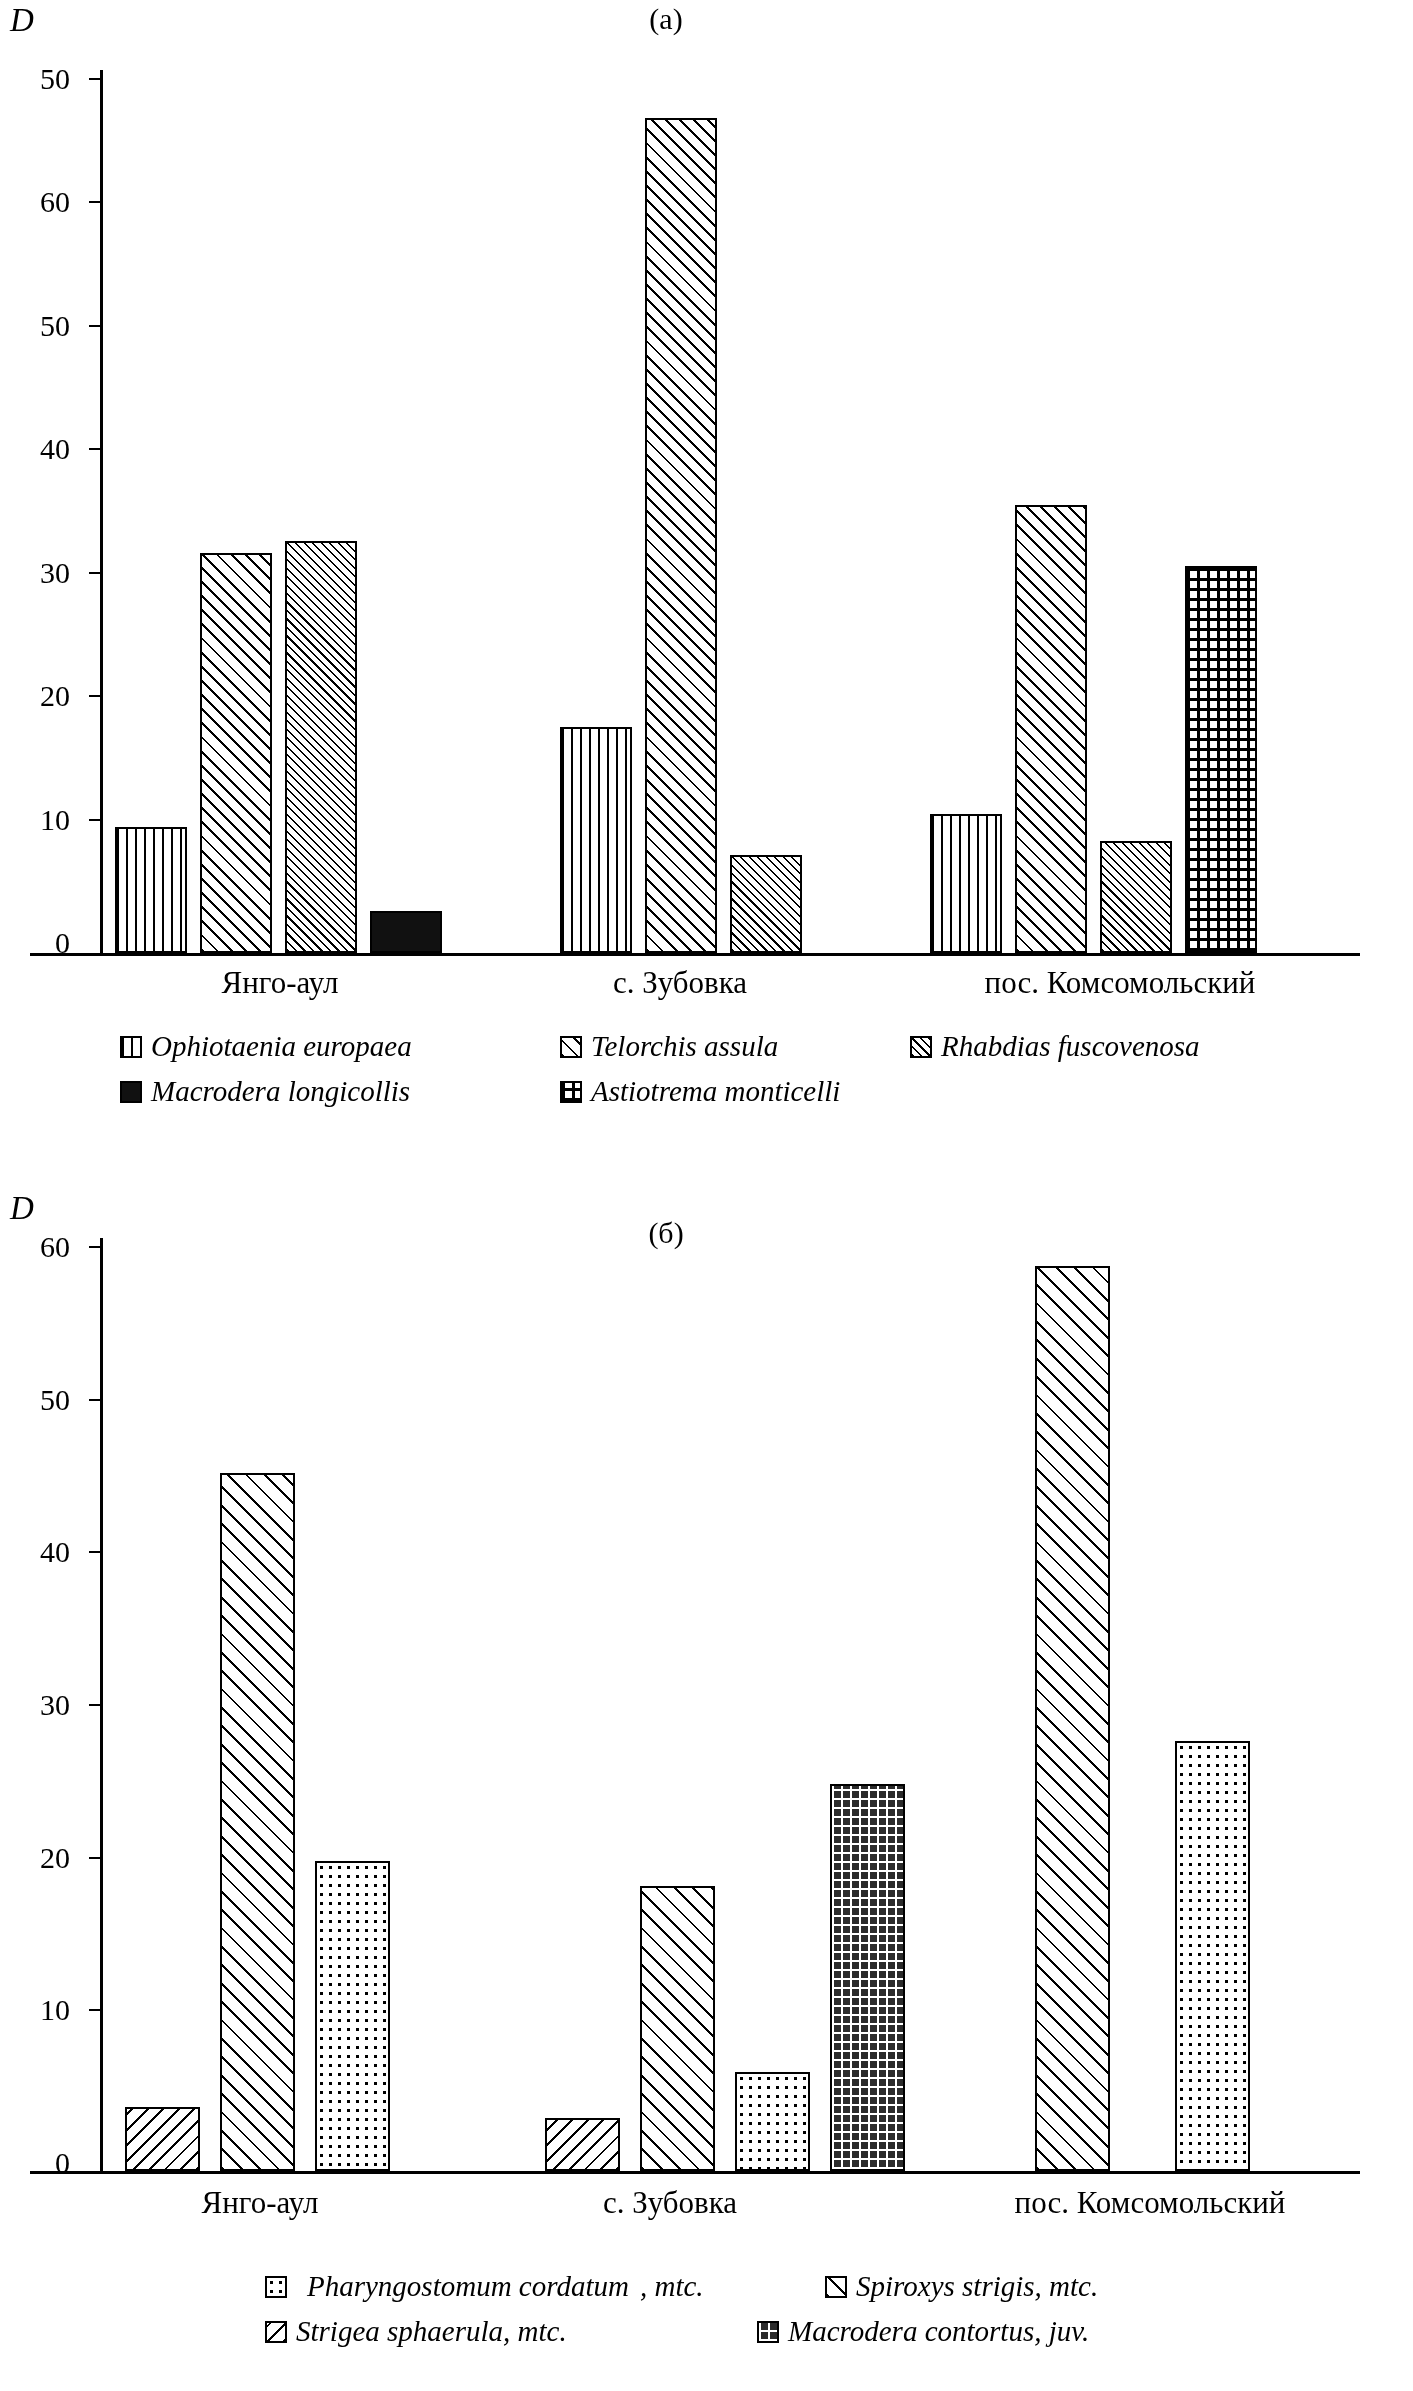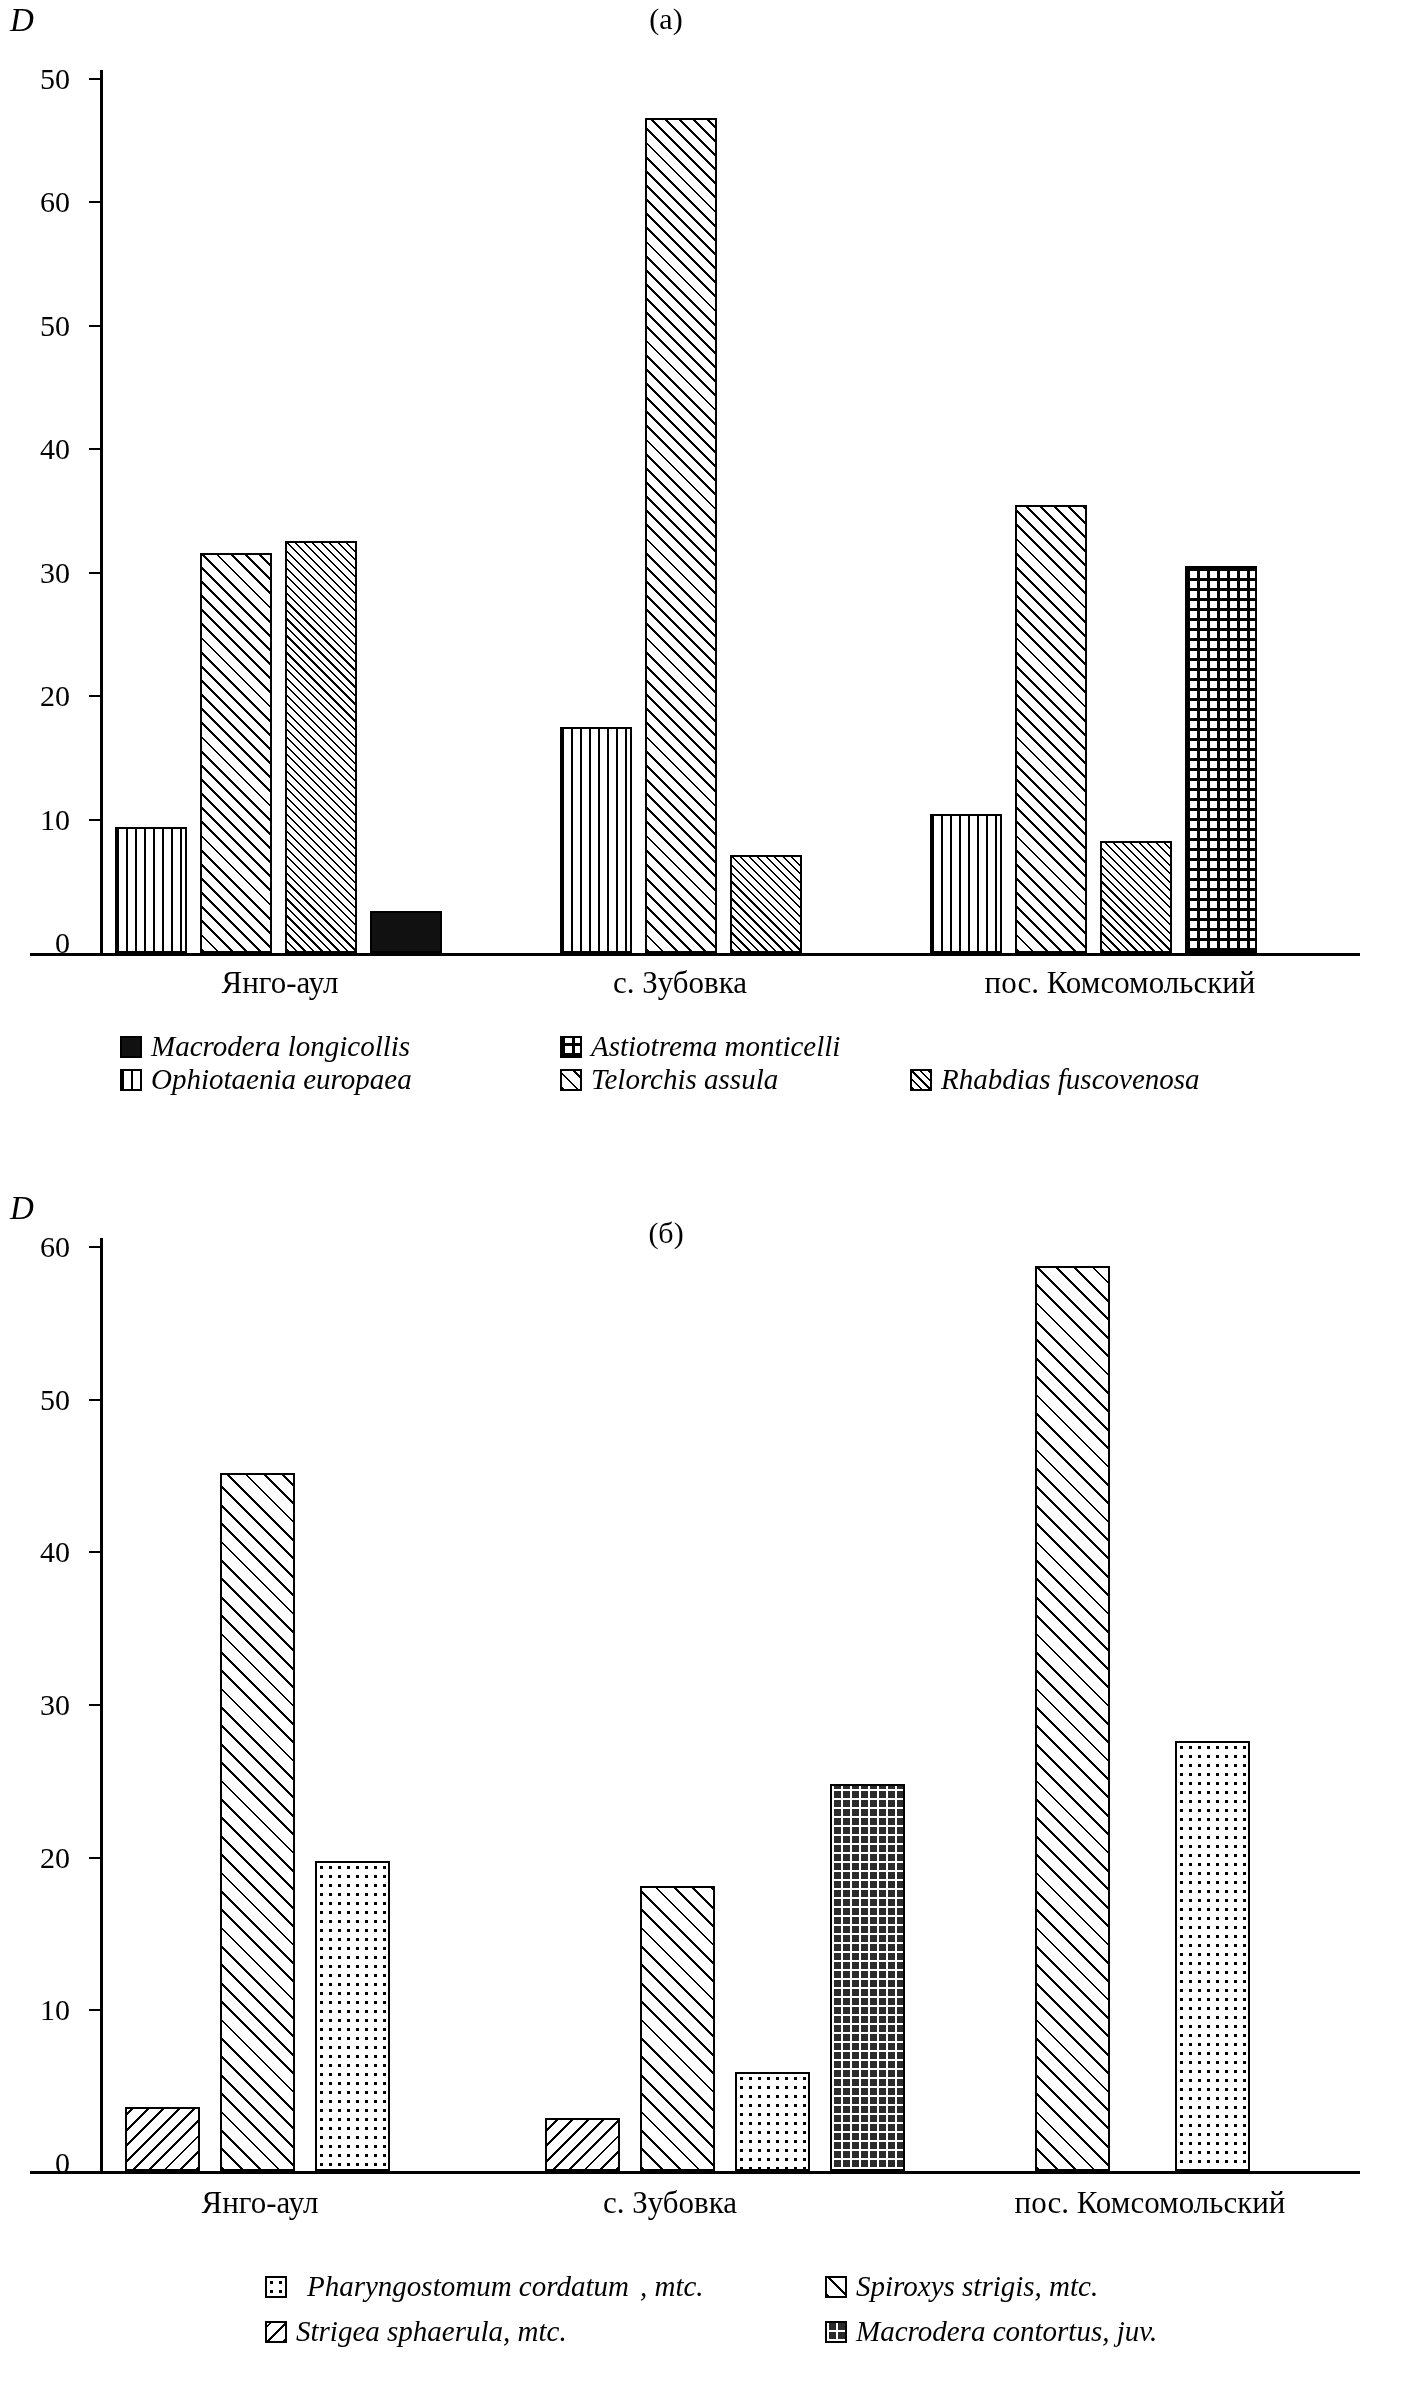--- a/index.html
+++ b/index.html
@@ -181,42 +181,42 @@
   <div class="bar p-vert" style="left:930px; top:814px; width:72px; height:139px;"></div>
   <div class="bar p-diag-dense" style="left:1015px; top:505px; width:72px; height:448px;"></div>
   <div class="bar p-diag-fine" style="left:1100px; top:841px; width:72px; height:112px;"></div>
   <div class="bar p-checker" style="left:1185px; top:566px; width:72px; height:387px;"></div>
 
   <div class="grouplabel" style="left:130px; top:965px; width:300px;">Янго-аул</div>
   <div class="grouplabel" style="left:530px; top:965px; width:300px;">с. Зубовка</div>
   <div class="grouplabel" style="left:900px; top:965px; width:440px;">пос. Комсомольский</div>
 
   <div class="legend" style="left:120px; top:1030px; width:1230px;">
+    <div class="legend-row" style="margin-bottom:12px;">
+      <div class="legend-item" style="width:440px;">
+        <span class="swatch p-vert"></span>
+        <span class="legend-text">Ophiotaenia europaea</span>
+      </div>
+      <div class="legend-item" style="width:350px;">
+        <span class="swatch p-diag-dense"></span>
+        <span class="legend-text">Telorchis assula</span>
+      </div>
+      <div class="legend-item">
+        <span class="swatch p-diag-fine"></span>
+        <span class="legend-text">Rhabdias fuscovenosa</span>
+      </div>
+    </div>
     <div class="legend-row">
       <div class="legend-item" style="width:440px;">
         <span class="swatch p-solid-black"></span>
         <span class="legend-text">Macrodera longicollis</span>
       </div>
       <div class="legend-item">
         <span class="swatch p-checker"></span>
         <span class="legend-text">Astiotrema monticelli</span>
-      </div>
-    </div>
-    <div class="legend-row" style="margin-bottom:12px;">
-      <div class="legend-item" style="width:440px;">
-        <span class="swatch p-vert"></span>
-        <span class="legend-text">Ophiotaenia europaea</span>
-      </div>
-      <div class="legend-item" style="width:350px;">
-        <span class="swatch p-diag-dense"></span>
-        <span class="legend-text">Telorchis assula</span>
-      </div>
-      <div class="legend-item">
-        <span class="swatch p-diag-fine"></span>
-        <span class="legend-text">Rhabdias fuscovenosa</span>
       </div>
     </div>
   </div>
 </div>
 
 <div class="panel" style="position:absolute; left:0; top:1185px;">
 
   <div class="axis-label-D" style="left:10px; top:5px;">D</div>
 
   <div class="chart-title" style="left:606px; top:31px; width:120px;">(б)</div>
@@ -262,21 +262,21 @@
         <span class="legend-text">Pharyngostomum cordatum</span>
           <span class="legend-text roman">, mtc.</span>
       </div>
       <div class="legend-item">
         <span class="swatch p-diag-wide"></span>
         <span class="legend-text">Spiroxys strigis</span>
           <span class="legend-text roman">, mtc.</span>
       </div>
     </div>
     <div class="legend-row">
-      <div class="legend-item" style="width:560px;">
+      <div class="legend-item" style="width:492px;">
         <span class="swatch p-diag-left"></span>
         <span class="legend-text">Strigea sphaerula</span>
           <span class="legend-text roman">, mtc.</span>
       </div>
       <div class="legend-item">
         <span class="swatch p-dark-checker"></span>
         <span class="legend-text">Macrodera contortus</span>
           <span class="legend-text roman">, juv.</span>
       </div>
     </div>

